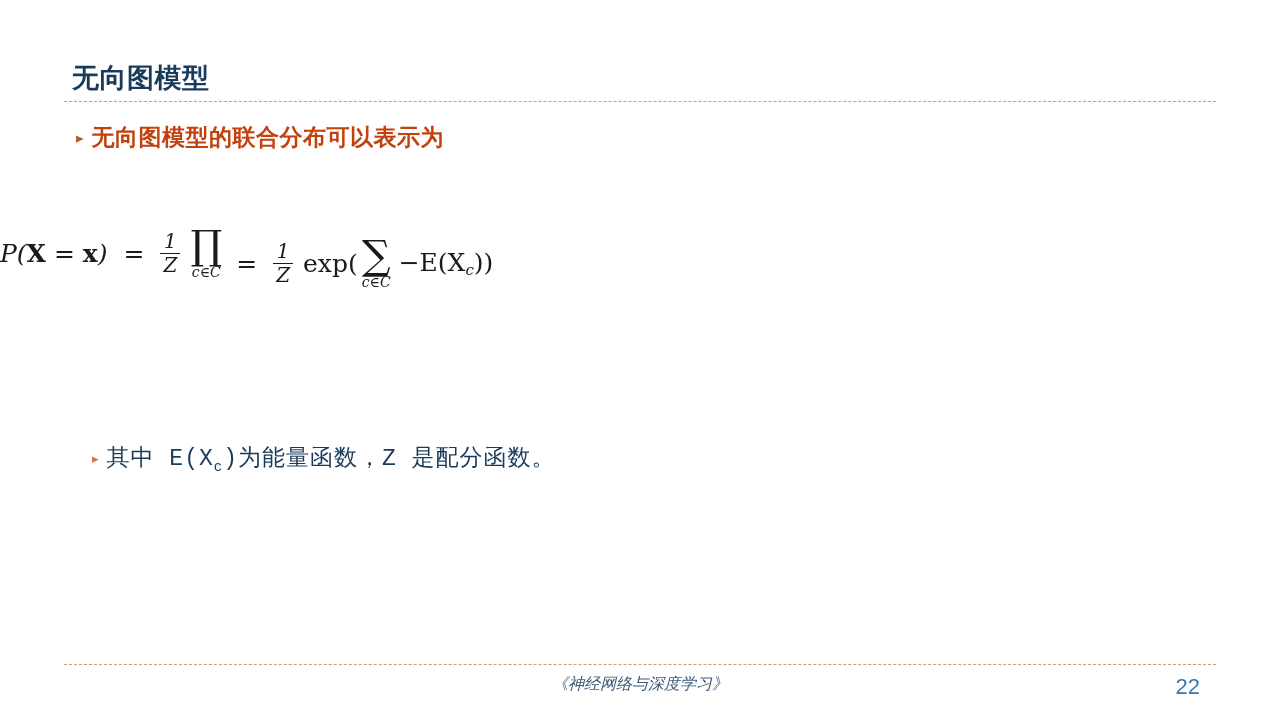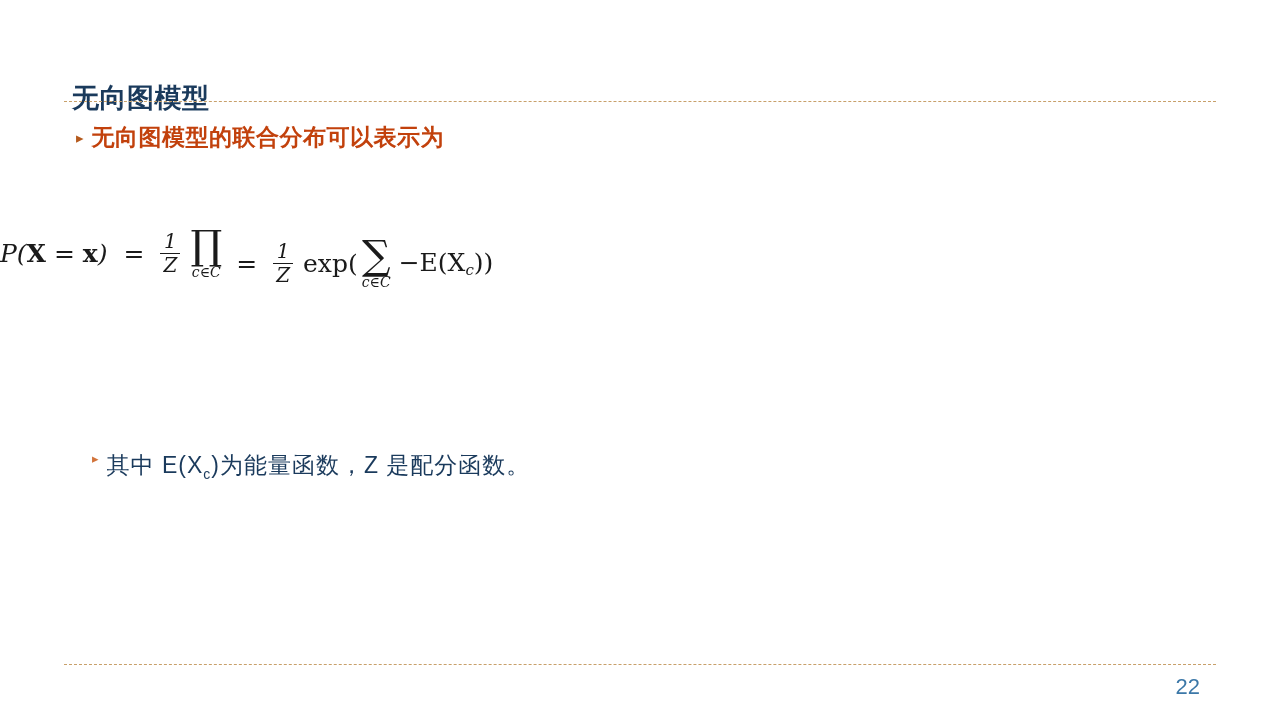--- a/index.html
+++ b/index.html
@@ -21,21 +21,20 @@
   }
   .slide-title {
     position: absolute;
     left: 72px;
     top: 60px;
     font-family: "Liberation Sans", sans-serif;
     font-size: 27px;
     font-weight: bold;
     color: #1a3a5c;
     letter-spacing: 0.5px;
-    margin-top: 20px;
   }
   .title-rule {
     position: absolute;
     left: 64px;
     top: 101px;
     width: 1152px;
     height: 0;
     border-top: 1px dashed #c8a06a;
   }
   .bullet-l1 {
@@ -66,24 +65,24 @@
     display: flex;
     align-items: flex-start;
     gap: 8px;
   }
   .bullet-l2 .tri {
     color: #d2733a;
     font-size: 13px;
     line-height: 30px;
   }
   .bullet-l2 .txt {
-    font-family: Liberation Sans, sans-serif;
+    font-family: Liberation Mono, monospace;
     font-size: 23px;
     color: #1a3a5c;
-    line-height: 42px;
+    line-height: 30px;
     letter-spacing: 1px;
   }
   .bullet-l2 .txt sub {
     font-size: 14px;
   }
 
   
   .formula {
     position: absolute;
     left: 0;
@@ -240,15 +239,16 @@
     </div>
 
   </div>
 
   <div class="bullet-l2">
     <span class="tri">▸</span>
     <span class="txt"><span>其中 E(X</span><sub>c</sub><span>)为能量函数，Z 是配分函数。</span></span>
   </div>
 
   <div class="footer-rule"></div>
+  <div class="footer-center">《神经网络与深度学习》</div>
   <div class="footer-page">22</div>
 
 </div>
 
 </body></html>

